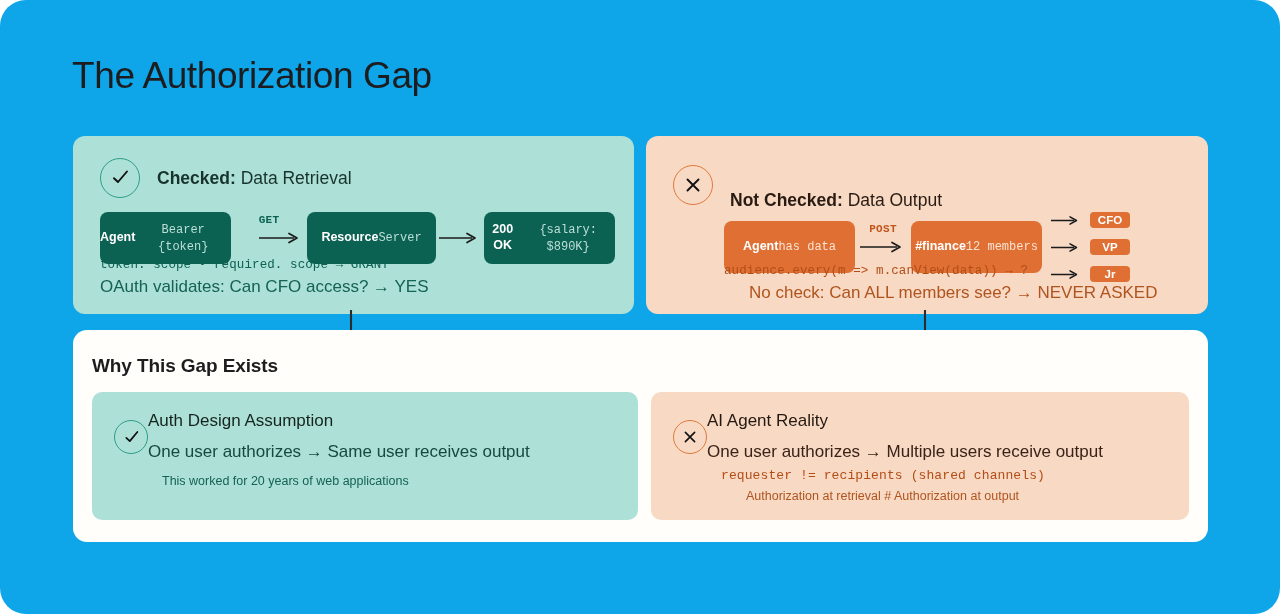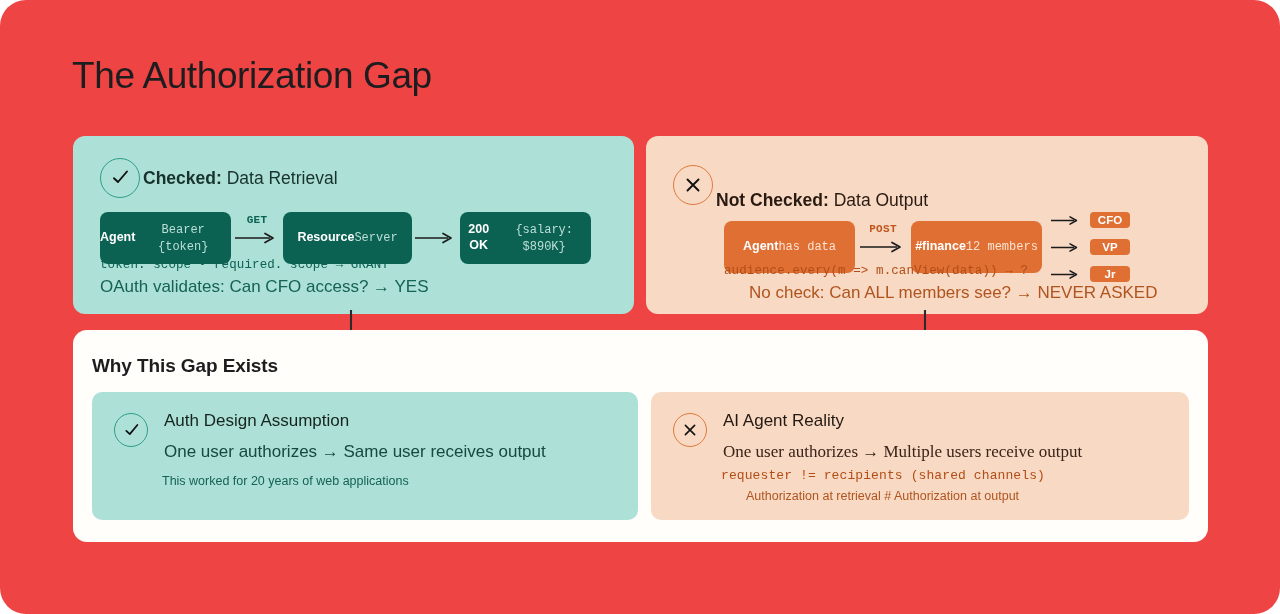--- a/index.html
+++ b/index.html
@@ -3,21 +3,21 @@
 <meta charset="utf-8">
 <style>
   html,body{margin:0;padding:0;background:#ffffff;}
   body{
     font-family:"Liberation Sans", sans-serif;
     -webkit-font-smoothing:antialiased;
   }
   .stage{
     position:relative;
     width:1280px;height:614px;
-    background:#ef4444;
+    background:#0ea5e9;
     border-radius:26px;
     overflow:hidden;
   }
 
   
   .page-title{
     position:absolute;left:72px;top:55px;
     font-size:37px;letter-spacing:-0.4px;
     color:#1d1d1f;font-weight:400;
   }
@@ -25,21 +25,21 @@
   
   .panel{
     position:absolute;top:136px;height:178px;
     border-radius:12px;
   }
   .panel.left{left:73px;width:561px;background:#ade0d6;}
   .panel.right{left:646px;width:562px;background:#f7d9c4;}
 
   .panel-head{
     position:absolute;left:27px;top:22px;
-    display:flex;align-items:center;gap:3px;
+    display:flex;align-items:center;gap:17px;
   }
   .badge{
     width:38px;height:38px;border-radius:50%;
     border:1.6px solid #2f9e86;
     display:flex;align-items:center;justify-content:center;
     flex:none;
   }
   .badge.x{border-color:#e07a3c;}
   .badge svg{display:block;}
   .panel-title{
@@ -128,34 +128,34 @@
     position:absolute;left:19px;top:25px;
     font-size:19px;font-weight:700;color:#1d1d1f;letter-spacing:-0.1px;
   }
   .sub-card{
     position:absolute;top:62px;height:128px;border-radius:10px;
   }
   .sub-card.left{left:19px;width:546px;background:#ade0d6;}
   .sub-card.right{left:578px;width:538px;background:#f7d9c4;}
   .sub-head{
     position:absolute;left:22px;top:19px;
-    display:flex;align-items:flex-start;gap:16px;
+    display:flex;align-items:center;
   }
   .sub-badge{
     width:32px;height:32px;border-radius:50%;
     border:1.6px solid #2f9e86;
     display:flex;align-items:center;justify-content:center;flex:none;
     margin-top:2px;
   }
   .sub-badge.x{border-color:#e07a3c;}
   .sub-h-title{font-size:17px;color:#16241f;font-weight:400;line-height:1.15;}
   .sub-card.right .sub-h-title{color:#241810;}
   .sub-h-sub{font-size:17px;margin-top:11px;}
   .sub-card.left .sub-h-sub{color:#17493f;}
-  .sub-card.right .sub-h-sub{color:#3a2317;font-family:Liberation Serif, serif;}
+  .sub-card.right .sub-h-sub{color:#3a2317;}
   .sub-code{position:absolute;left:70px;top:76px;}
   .sub-code .code-line{font-size:13px;}
   .sub-code .note-line{font-size:12.5px;margin-top:6px;}
 </style>
 </head>
 <body>
 
 <div class="stage">
 
   <div class="page-title">The Authorization Gap</div>
@@ -172,21 +172,21 @@
         <b>Checked:</b><span> Data Retrieval</span>
       </div>
     </div>
 
     <div class="flow">
       <div class="node teal-node" style="width:131px;height:52px;">
         <div class="n-title">Agent</div>
         <div class="n-sub">Bearer {token}</div>
       </div>
 
-      <div class="conn teal" style="width:52px;">
+      <div class="conn teal" style="width:52px;padding-left:24px;">
         <div class="lbl">GET</div>
         <svg class="arrow-svg" width="46" height="14" viewBox="0 0 46 14">
           <path d="M1 7 H36" stroke="#1b1b1b" stroke-width="1.7" fill="none"></path>
           <path d="M31 2.5 L39 7 L31 11.5" stroke="#1b1b1b" stroke-width="1.7" fill="none" stroke-linecap="round" stroke-linejoin="round"></path>
         </svg>
       </div>
 
       <div class="node teal-node" style="width:129px;height:52px;">
         <div class="n-title">Resource</div>
         <div class="n-sub">Server</div>

